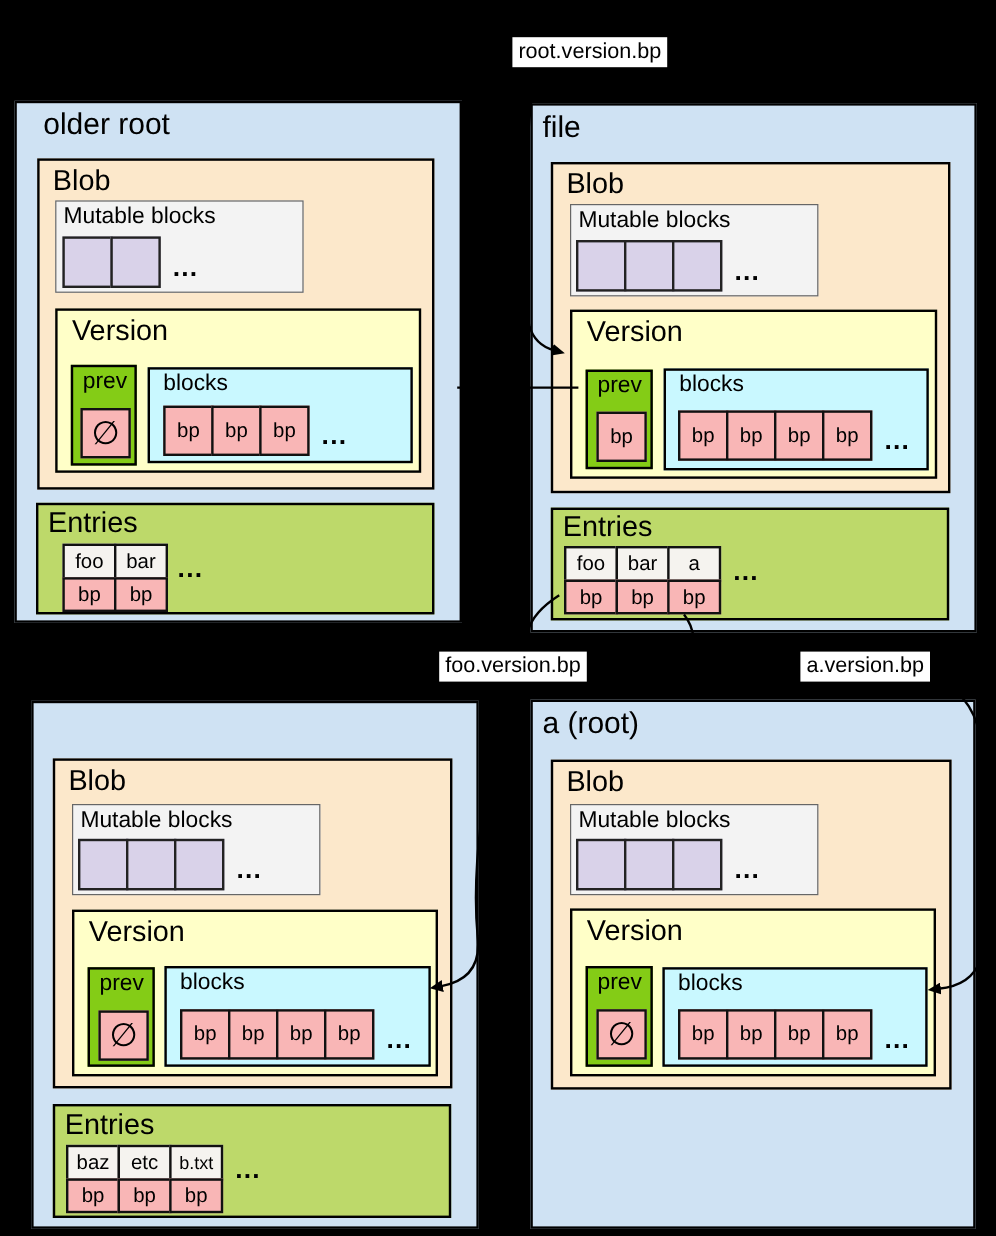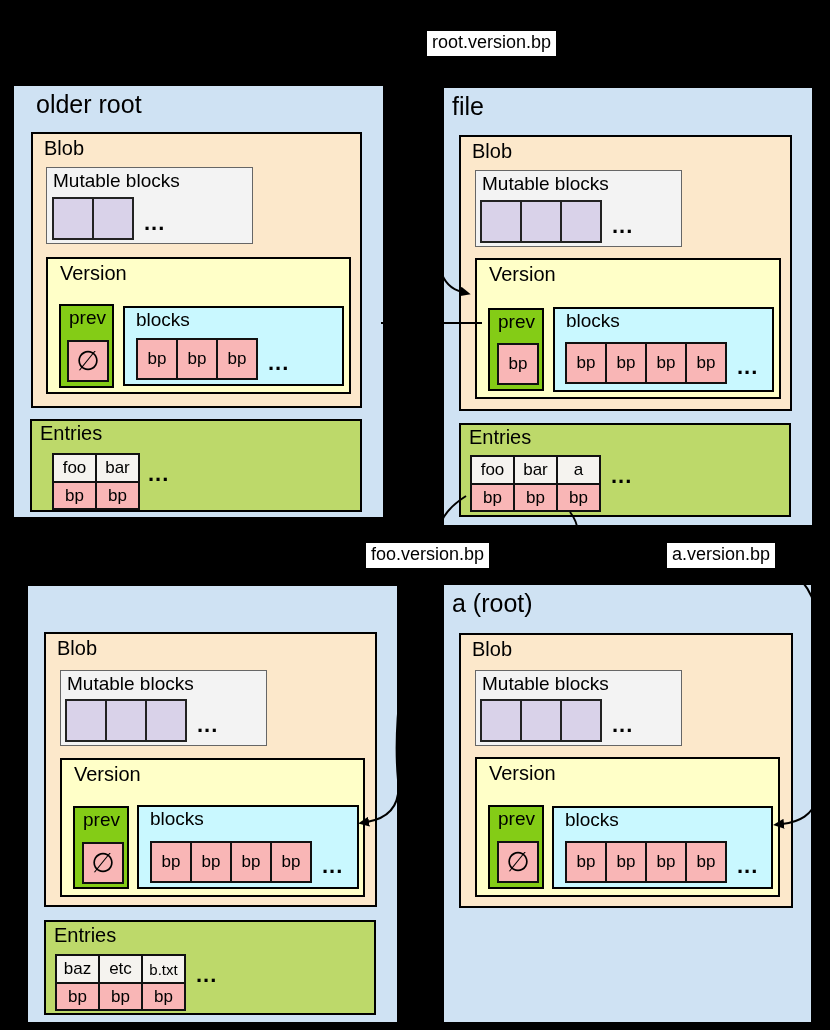--- a/index.html
+++ b/index.html
@@ -1,21 +1,21 @@
 <!DOCTYPE html>
 <html><head>
 <meta charset="utf-8">
 <style>
   html,body{margin:0;padding:0;background:#000;}
   #canvas{position:relative;width:830px;height:1030px;background:#000;overflow:hidden;
           font-family:"Liberation Sans",sans-serif;color:#000;}
   .box{position:absolute;background:#cfe2f3;border:2px solid #000;box-sizing:border-box;}
   .box-title{position:absolute;font-size:25px;white-space:nowrap;}
   .blob{position:absolute;background:#fce8cb;border:2px solid #000;box-sizing:border-box;}
-  .panel-title{position:absolute;font-size:20px;white-space:nowrap;}
+  .panel-title{position:absolute;font-size:24px;white-space:nowrap;}
   .mutable{position:absolute;background:#f3f3f3;border:1px solid #666;box-sizing:border-box;}
   .sub-title{position:absolute;font-size:19px;white-space:nowrap;}
   .version{position:absolute;background:#ffffc8;border:2px solid #000;box-sizing:border-box;}
   .prev{position:absolute;background:#84cc16;border:2px solid #000;box-sizing:border-box;}
   .blocks{position:absolute;background:#c9f8ff;border:2px solid #000;box-sizing:border-box;}
   .entries{position:absolute;background:#bdd96a;border:2px solid #000;box-sizing:border-box;}
   .cellrow{position:absolute;display:flex;align-items:flex-start;}
   .mcell{width:42px;height:43px;background:#d9d2e9;border:2px solid #222;box-sizing:border-box;flex:none;}
   .mcell+.mcell{margin-left:-2px;}
   .pcell{display:flex;align-items:center;justify-content:center;width:42px;height:42px;

